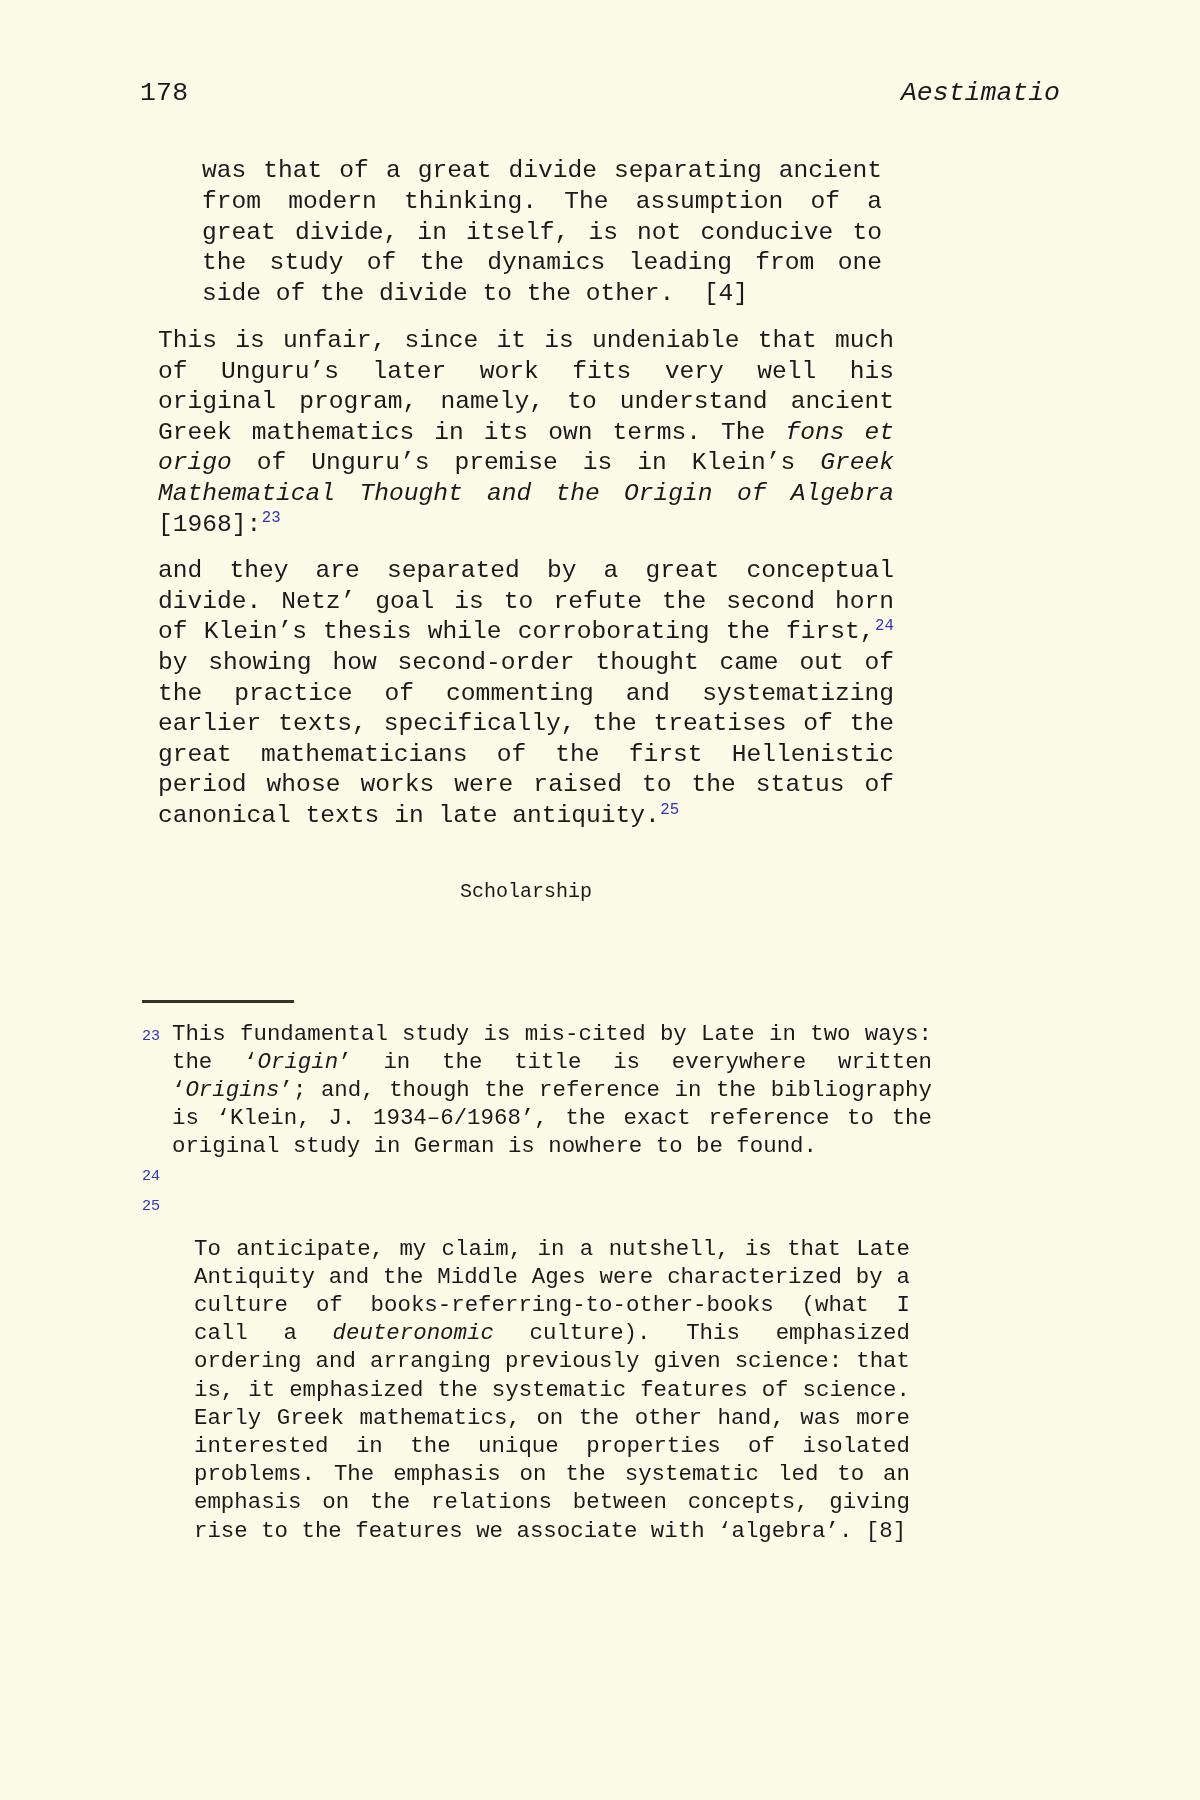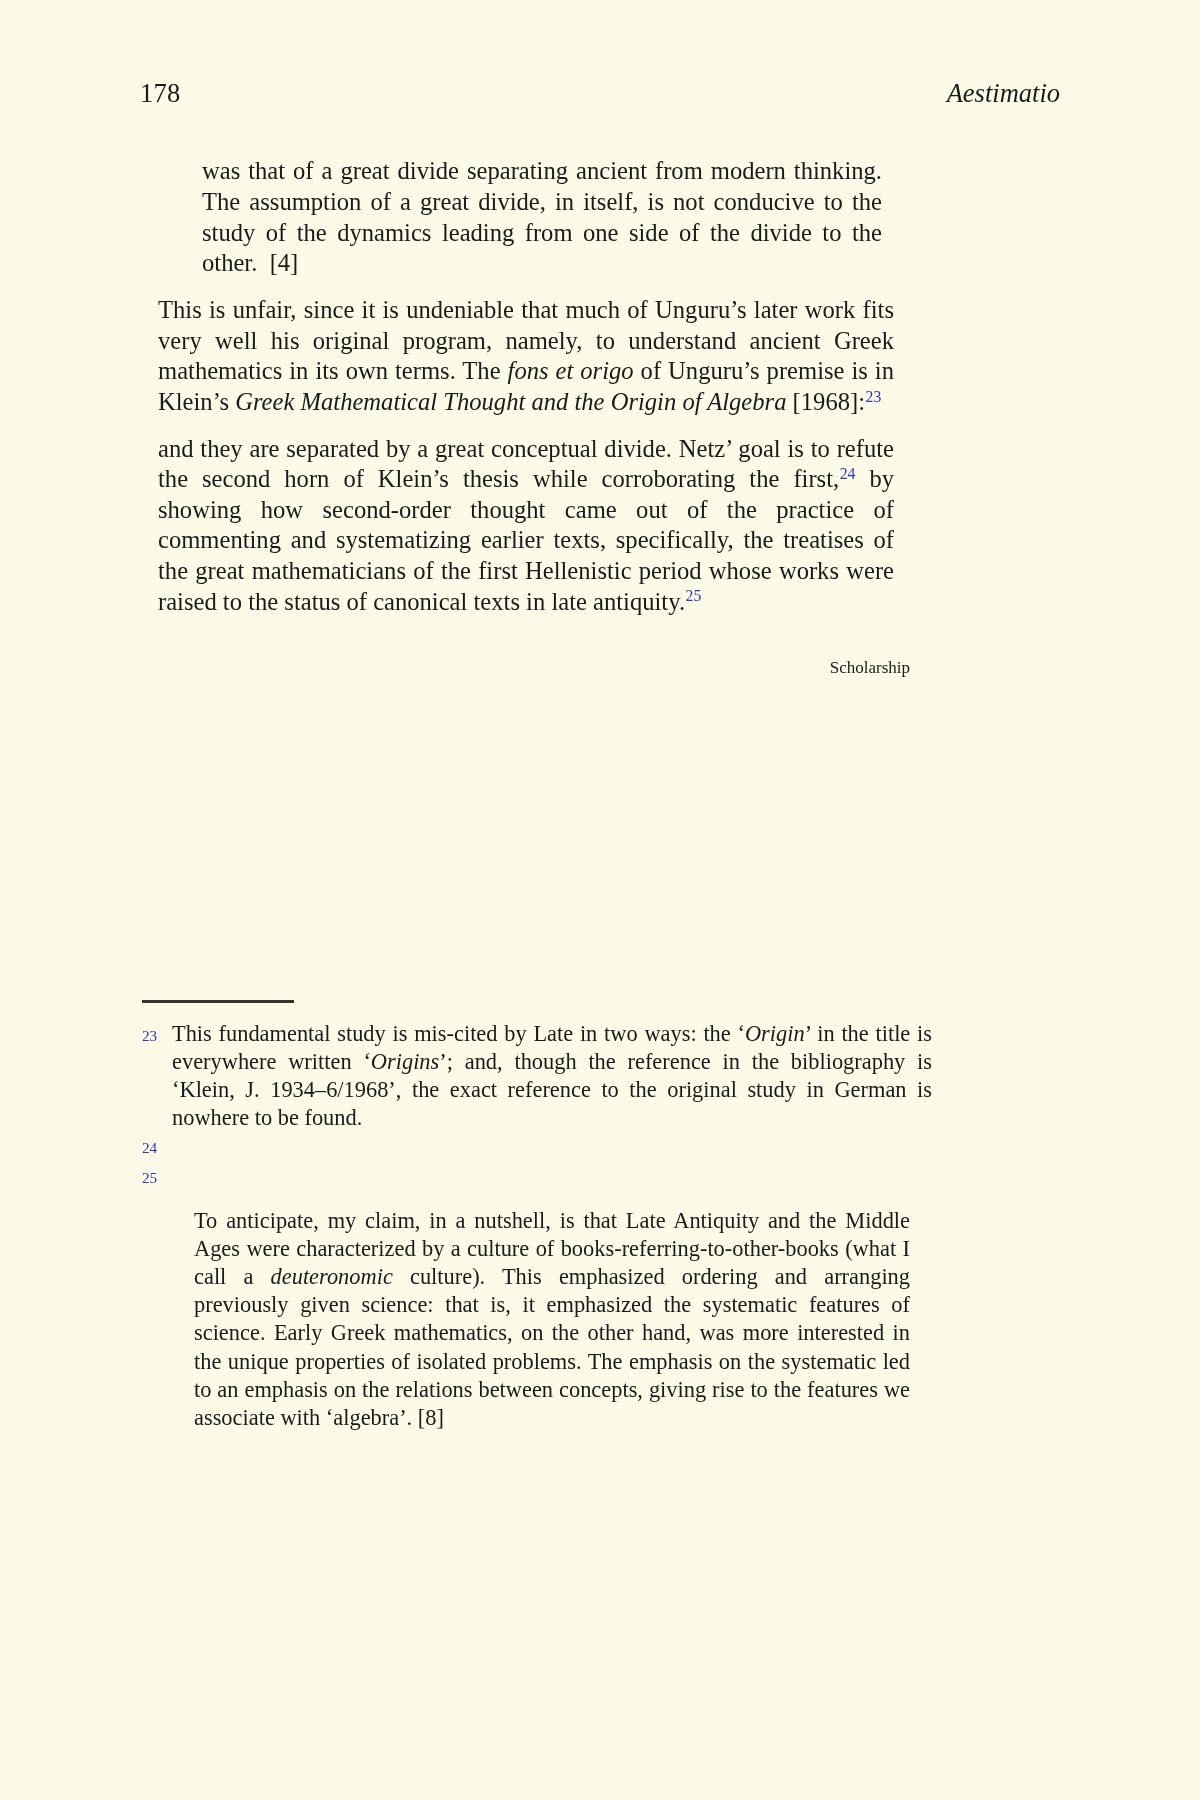--- a/index.html
+++ b/index.html
@@ -13,20 +13,21 @@
     font-family: "Liberation Serif", "DejaVu Serif", serif;
     color: #1a1a1a;
     overflow: hidden;
   }
   .page {
     position: relative;
     width: 1200px;
     height: 1456px;
     box-sizing: border-box;
     padding: 0;
+    font-family: Liberation Mono, monospace;
   }
 
   
   .runhead {
     position: absolute;
     top: 78px;
     left: 140px;
     right: 140px;
     display: flex;
     justify-content: space-between;
@@ -69,25 +70,25 @@
     padding-left: 44px;
     padding-right: 12px;
     font-size: 24.6px;
     line-height: 30.8px;
     text-align: justify;
   }
   .blockquote p { font-size: 24.6px; line-height: 30.8px; }
 
   
   .section-heading {
-    margin-top: 36px;
+    margin-top: 46px;
     margin-bottom: 16px;
-    font-size: 17px;
+    font-size: 20px;
     line-height: 30px;
-    text-align: right;
+    text-align: center;
     font-weight: normal;
   }
 
   i, .it { font-style: italic; }
 
   sup.fnmark {
     font-size: 0.64em;
     vertical-align: 0.52em;
     line-height: 0;
     color: #3333bb;

